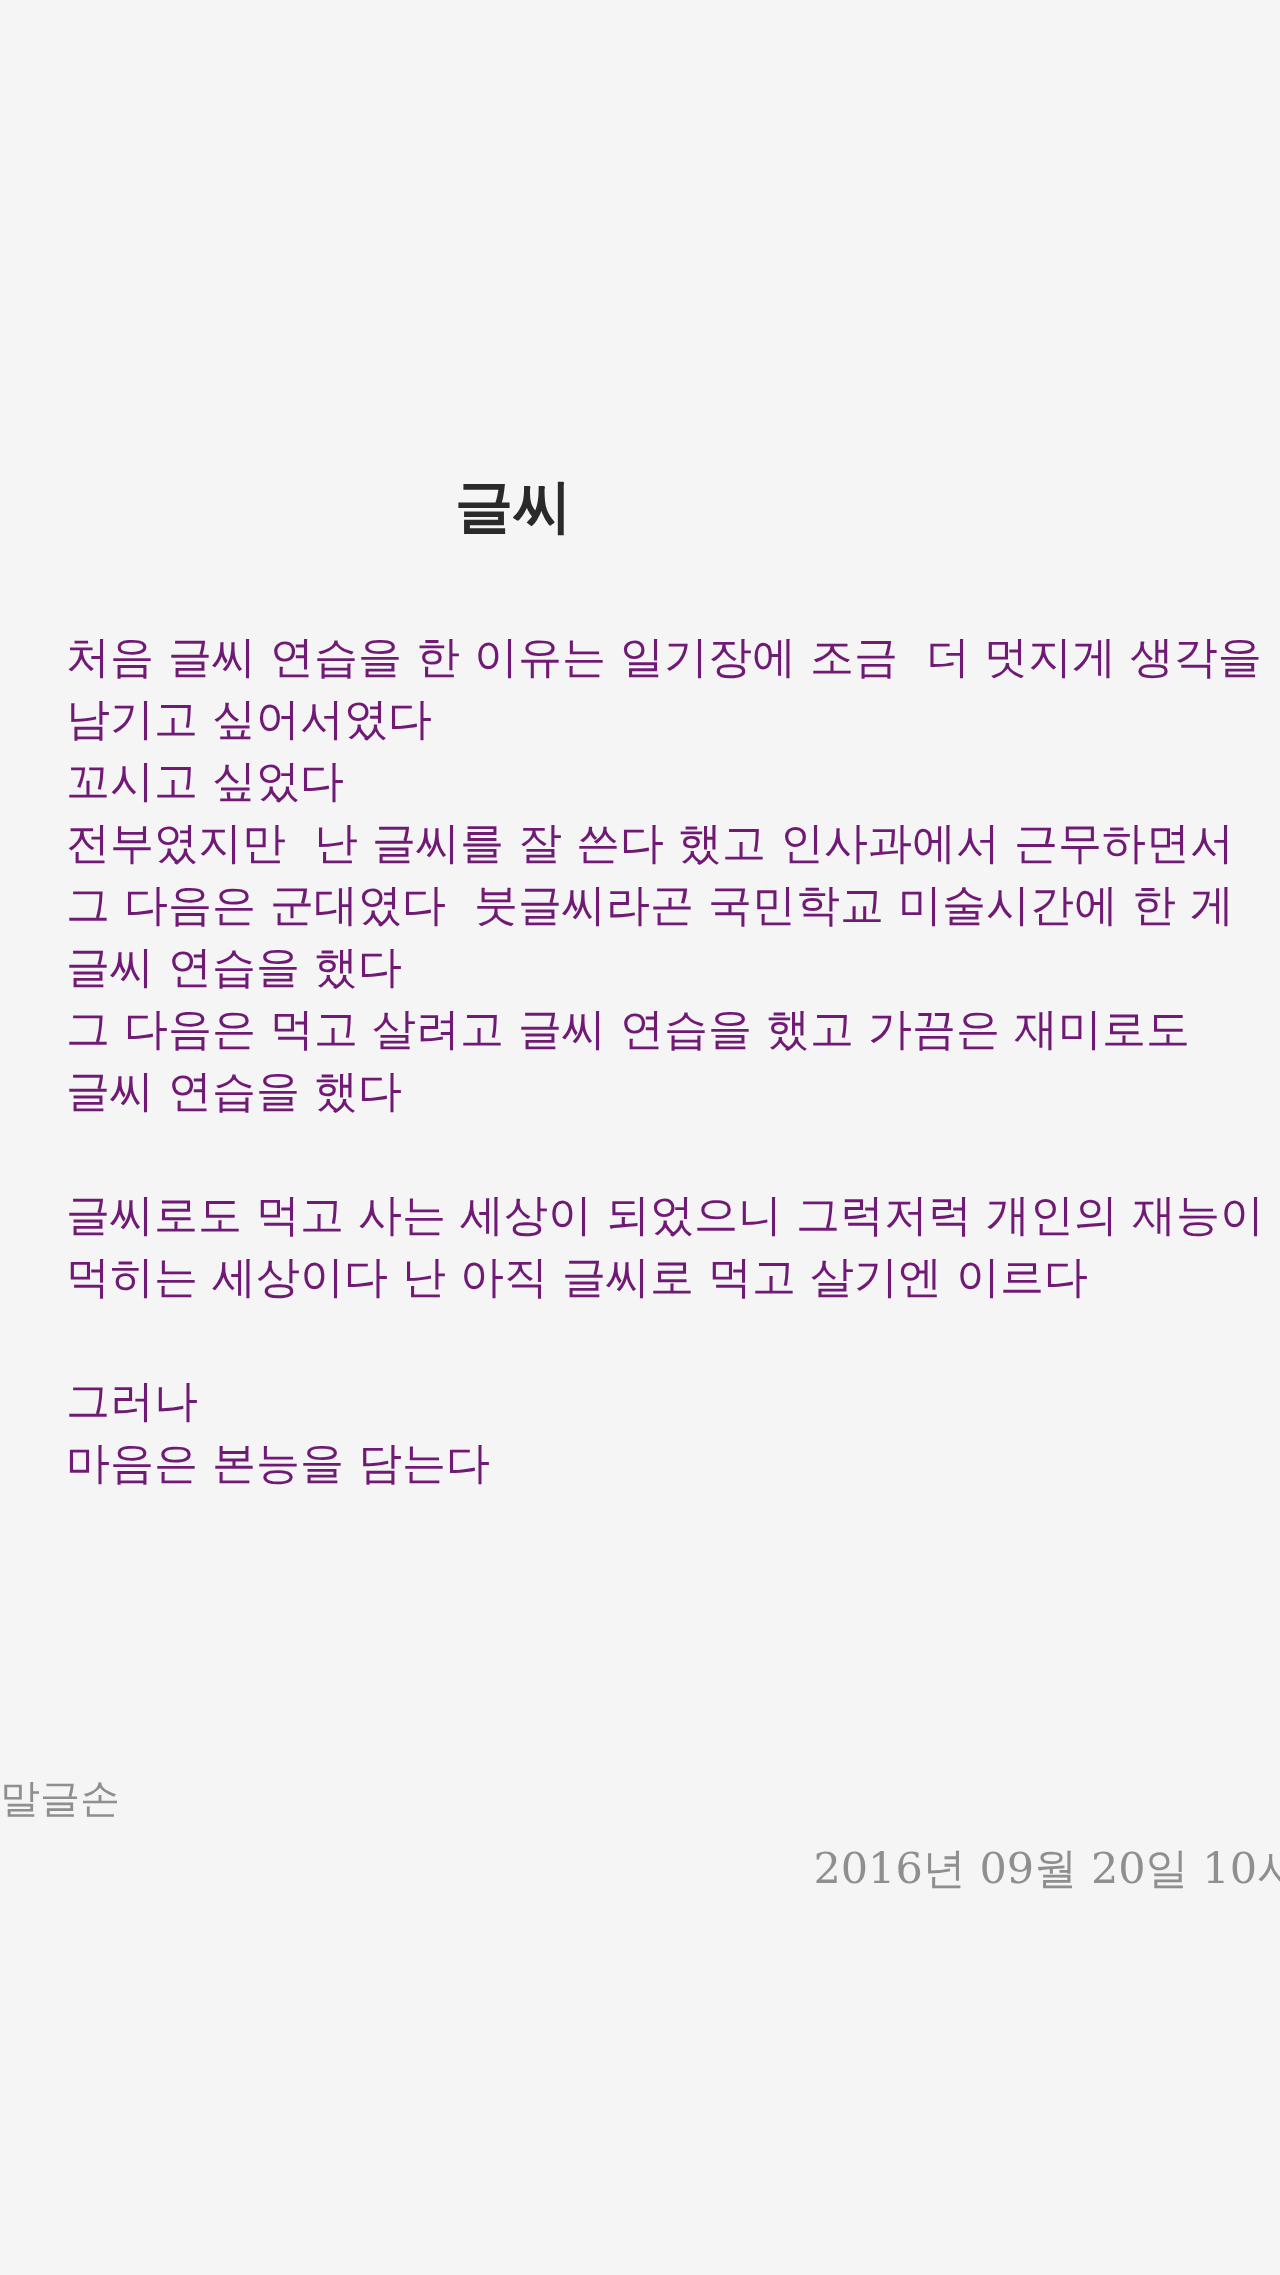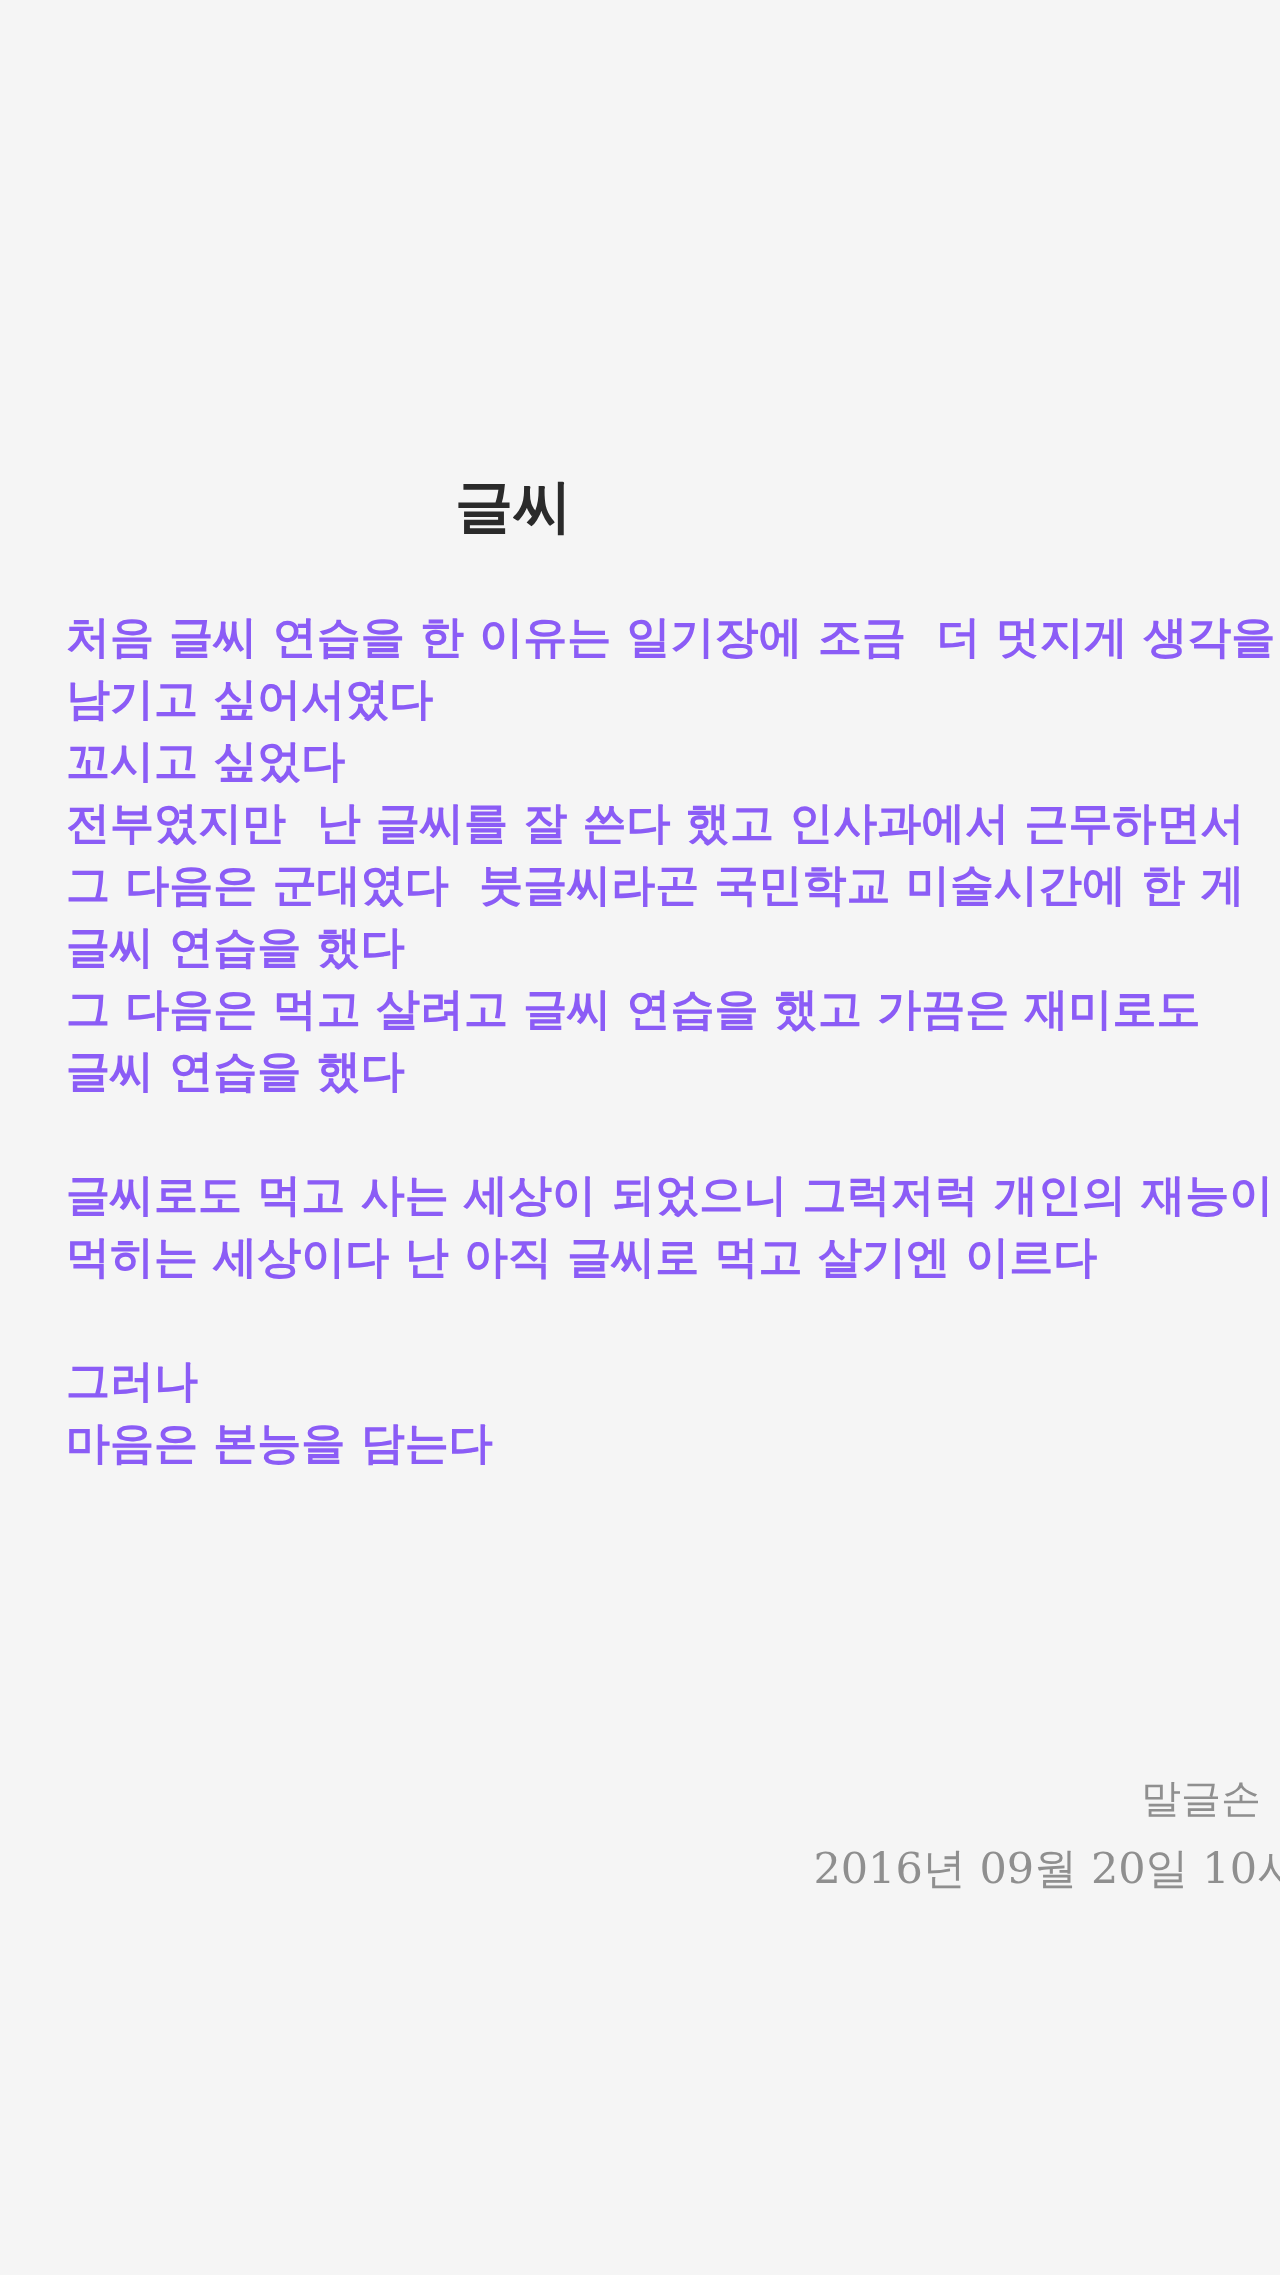--- a/index.html
+++ b/index.html
@@ -23,39 +23,38 @@
     width: 1028px;
     text-align: center;
     font-size: 58px;
     line-height: 60px;
     font-weight: 600;
     letter-spacing: 1px;
     color: #2a2a2a;
   }
   .doc-body {
     position: absolute;
-    top: 606px;
+    top: 626px;
     left: 66px;
     right: 56px;
     font-size: 44px;
     line-height: 62px;
-    color: #8b5cf6;
-    font-weight: bold;
+    color: #701a75;
   }
   .doc-body .line {
     height: 62px;
     white-space: pre;
     overflow: visible;
   }
   .doc-author {
     position: absolute;
     top: 1767px;
     left: 0;
     width: 1261px;
-    text-align: right;
+    text-align: left;
     font-size: 40px;
     line-height: 62px;
     color: #8f8f8f;
   }
   .doc-date {
     position: absolute;
     top: 1837px;
     left: 0;
     width: 1280px;
     text-align: right;

